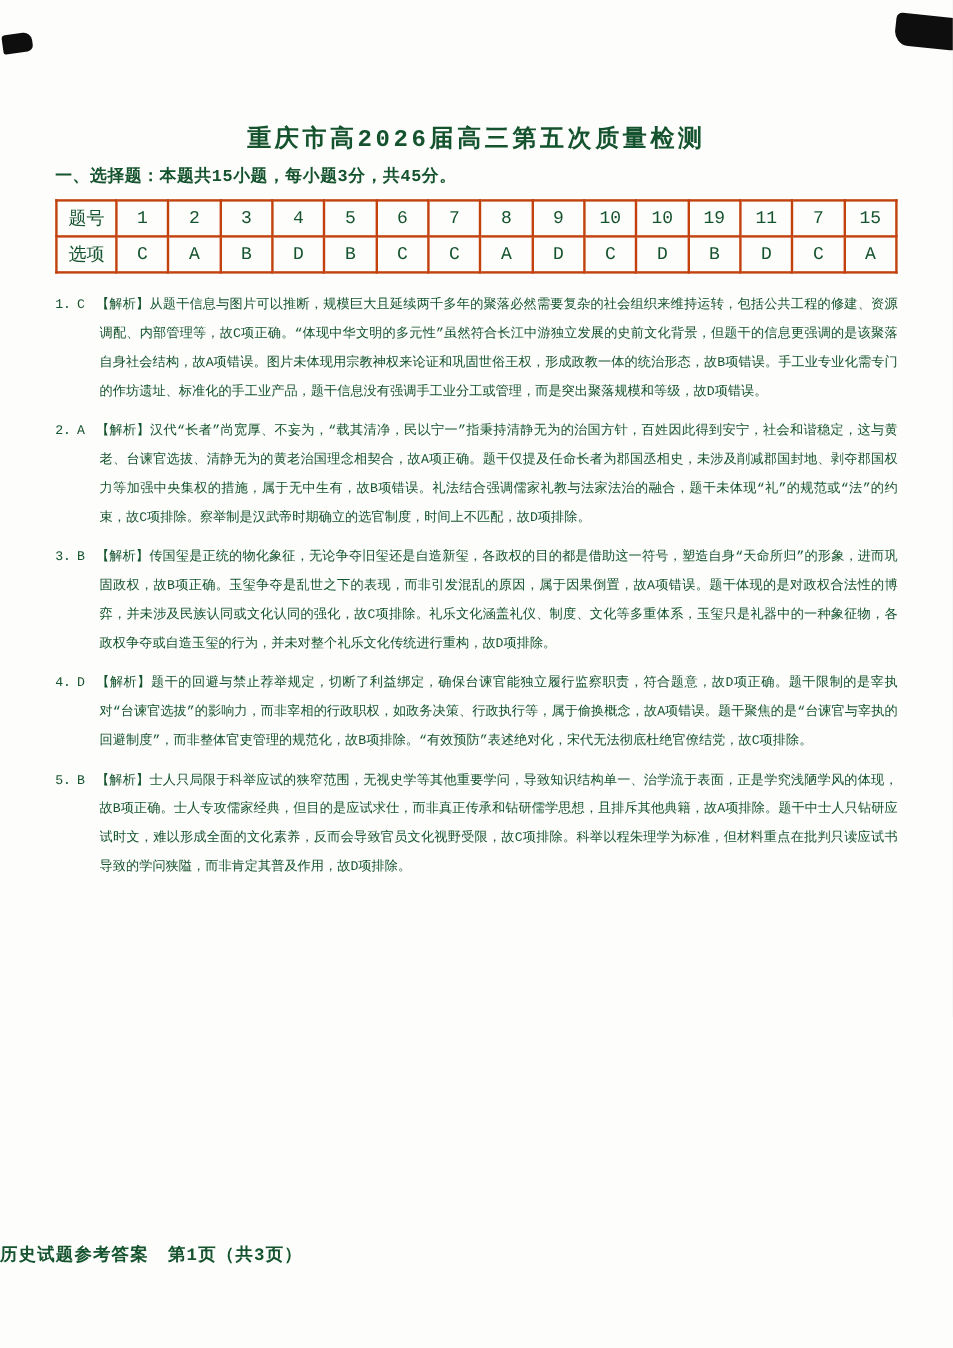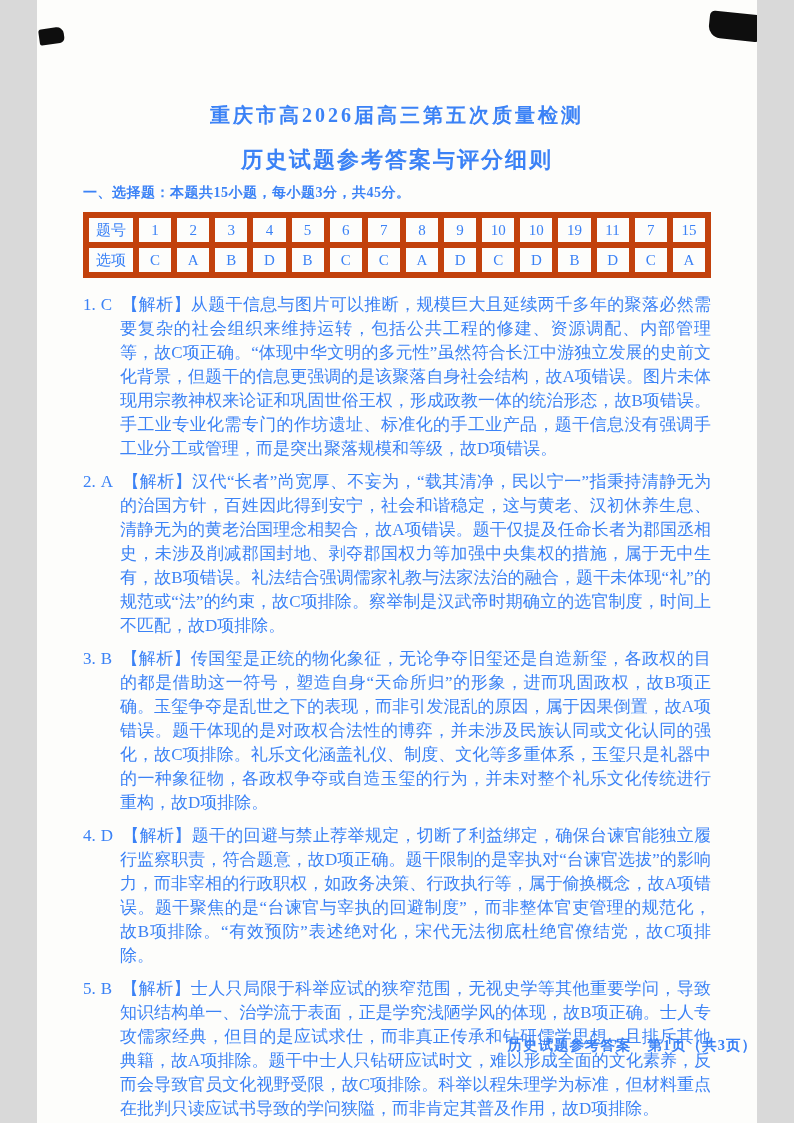--- a/index.html
+++ b/index.html
@@ -1,25 +1,25 @@
 <!DOCTYPE html>
 <html><head>
 <meta charset="utf-8">
 <style>
   * { box-sizing: border-box; }
   html, body { margin: 0; padding: 0; }
   body { background: #d9d9d9; }
   .page {
     position: relative;
-    width: 720px;
+    width: 794px;
     height: 1123px;
     margin: 0 auto;
     background: #fdfdfb;
-    color: #3b82f6;
-    font-family: Liberation Serif, serif;
+    color: #14532d;
+    font-family: Liberation Mono, monospace;
     overflow: hidden;
   }
   .content { padding: 0 46px; }
   .title {
     margin: 0;
     padding-top: 102px;
     text-align: center;
     font-size: 20px;
     font-weight: bold;
     letter-spacing: 3px;
@@ -37,45 +37,45 @@
     font-weight: bold;
     letter-spacing: 0.5px;
   }
   table.answer-table {
     width: 100%;
     border-collapse: collapse;
     table-layout: fixed;
     margin-top: 10px;
   }
   .answer-table td {
-    border: 6px solid #c2410c;
+    border: 2px solid #c2410c;
     text-align: center;
     vertical-align: middle;
     height: 30px;
     font-size: 15px;
     padding: 0;
   }
   .answer-table td.hdr { width: 50px; }
   .explanations { margin-top: 15px; }
   .expl {
-    font-size: 17px;
+    font-size: 11px;
     line-height: 24px;
     text-align: justify;
     padding-left: 37px;
     text-indent: -37px;
     margin-bottom: 9px;
   }
   .q-ans { margin-left: 5px; }
   .expl-label { margin-left: 9px; }
   .footer {
     position: absolute;
     left: 0;
     right: 0;
     bottom: 68px;
-    text-align: right;
+    text-align: left;
     font-weight: bold;
     font-size: 14.5px;
     letter-spacing: 1px;
   }
   .footer .sep { display: inline-block; width: 16px; }
   .artifact { position: absolute; background: #0e0e0e; }
   .artifact-tl {
     left: 2px; top: 28px; width: 25px; height: 16px;
     border-radius: 3px 7px 5px 2px;
     transform: rotate(-8deg);
@@ -90,21 +90,20 @@
 <body>
 
 <div class="page">
 
   <div class="artifact artifact-tl"></div>
   <div class="artifact artifact-tr"></div>
 
   <div class="content">
 
     <h1 class="title">重庆市高2026届高三第五次质量检测</h1>
-    <h2 class="subtitle">历史试题参考答案与评分细则</h2>
 
     <div class="section-heading">一、选择题：本题共15小题，每小题3分，共45分。</div>
 
     <table class="answer-table">
       <tbody>
         <tr>
           <td class="hdr">题号</td>
           <td>1</td>
           <td>2</td>
           <td>3</td>
@@ -139,21 +138,21 @@
           <td>C</td>
           <td>A</td>
         </tr>
       </tbody>
     </table>
 
     <div class="explanations">
 
       <div class="expl"><span class="q-num">1.</span><span class="q-ans">C</span><span class="expl-label">【解析】</span><span>从题干信息与图片可以推断，规模巨大且延续两千多年的聚落必然需要复杂的社会组织来维持运转，包括公共工程的修建、资源调配、内部管理等，故C项正确。“体现中华文明的多元性”虽然符合长江中游独立发展的史前文化背景，但题干的信息更强调的是该聚落自身社会结构，故A项错误。图片未体现用宗教神权来论证和巩固世俗王权，形成政教一体的统治形态，故B项错误。手工业专业化需专门的作坊遗址、标准化的手工业产品，题干信息没有强调手工业分工或管理，而是突出聚落规模和等级，故D项错误。</span></div>
 
-      <div class="expl"><span class="q-num">2.</span><span class="q-ans">A</span><span class="expl-label">【解析】</span><span>汉代“长者”尚宽厚、不妄为，“载其清净，民以宁一”指秉持清静无为的治国方针，百姓因此得到安宁，社会和谐稳定，这与黄老、汉初休养生息、清静无为的黄老治国理念相契合，故A项错误。题干仅提及任命长者为郡国丞相史，未涉及削减郡国封地、剥夺郡国权力等加强中央集权的措施，属于无中生有，故B项错误。礼法结合强调儒家礼教与法家法治的融合，题干未体现“礼”的规范或“法”的约束，故C项排除。察举制是汉武帝时期确立的选官制度，时间上不匹配，故D项排除。</span></div>
+      <div class="expl"><span class="q-num">2.</span><span class="q-ans">A</span><span class="expl-label">【解析】</span><span>汉代“长者”尚宽厚、不妄为，“载其清净，民以宁一”指秉持清静无为的治国方针，百姓因此得到安宁，社会和谐稳定，这与黄老、台谏官选拔、清静无为的黄老治国理念相契合，故A项正确。题干仅提及任命长者为郡国丞相史，未涉及削减郡国封地、剥夺郡国权力等加强中央集权的措施，属于无中生有，故B项错误。礼法结合强调儒家礼教与法家法治的融合，题干未体现“礼”的规范或“法”的约束，故C项排除。察举制是汉武帝时期确立的选官制度，时间上不匹配，故D项排除。</span></div>
 
       <div class="expl"><span class="q-num">3.</span><span class="q-ans">B</span><span class="expl-label">【解析】</span><span>传国玺是正统的物化象征，无论争夺旧玺还是自造新玺，各政权的目的都是借助这一符号，塑造自身“天命所归”的形象，进而巩固政权，故B项正确。玉玺争夺是乱世之下的表现，而非引发混乱的原因，属于因果倒置，故A项错误。题干体现的是对政权合法性的博弈，并未涉及民族认同或文化认同的强化，故C项排除。礼乐文化涵盖礼仪、制度、文化等多重体系，玉玺只是礼器中的一种象征物，各政权争夺或自造玉玺的行为，并未对整个礼乐文化传统进行重构，故D项排除。</span></div>
 
       <div class="expl"><span class="q-num">4.</span><span class="q-ans">D</span><span class="expl-label">【解析】</span><span>题干的回避与禁止荐举规定，切断了利益绑定，确保台谏官能独立履行监察职责，符合题意，故D项正确。题干限制的是宰执对“台谏官选拔”的影响力，而非宰相的行政职权，如政务决策、行政执行等，属于偷换概念，故A项错误。题干聚焦的是“台谏官与宰执的回避制度”，而非整体官吏管理的规范化，故B项排除。“有效预防”表述绝对化，宋代无法彻底杜绝官僚结党，故C项排除。</span></div>
 
       <div class="expl"><span class="q-num">5.</span><span class="q-ans">B</span><span class="expl-label">【解析】</span><span>士人只局限于科举应试的狭窄范围，无视史学等其他重要学问，导致知识结构单一、治学流于表面，正是学究浅陋学风的体现，故B项正确。士人专攻儒家经典，但目的是应试求仕，而非真正传承和钻研儒学思想，且排斥其他典籍，故A项排除。题干中士人只钻研应试时文，难以形成全面的文化素养，反而会导致官员文化视野受限，故C项排除。科举以程朱理学为标准，但材料重点在批判只读应试书导致的学问狭隘，而非肯定其普及作用，故D项排除。</span></div>
 
     </div>
 
   </div>

